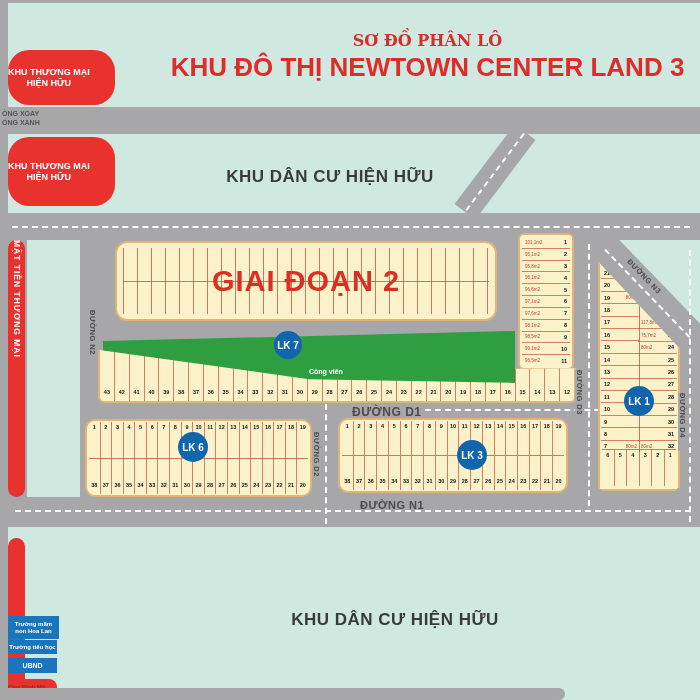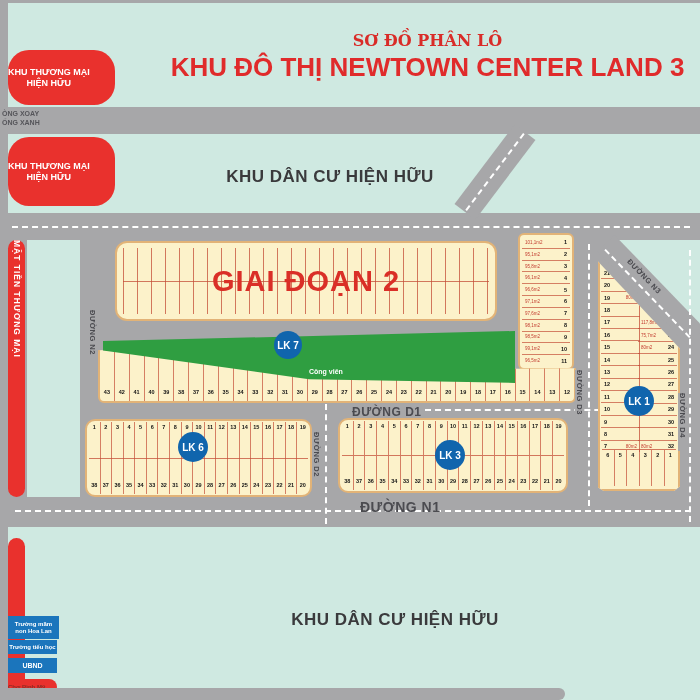--- a/index.html
+++ b/index.html
@@ -492,23 +492,23 @@
           </div>
           <div class="c">
             <span>21</span>
           </div>
           <div class="c">
             <span>20</span>
           </div>
         </div>
     </div>
   </div>
-  <div class="abs badge" style="left:435px;top:440px;width:30px;height:30px;">LK 3</div>
-
-  <div class="abs road-label" style="left:360px;top:499px;font-size:14px;z-index:21;">ĐƯỜNG N1</div>
+  <div class="abs badge" style="left:457px;top:440px;width:30px;height:30px;">LK 3</div>
+
+  <div class="abs road-label" style="left:360px;top:499px;font-size:11px;z-index:21;">ĐƯỜNG N1</div>
   <div class="abs dash-h" style="left:15px;top:510px;width:676px;"></div>
 
   <div class="abs dash-v" style="left:588px;top:244px;height:262px;"></div>
   <div class="abs road-label vert" style="left:575px;top:370px;height:58px;font-size:7.5px;background:#a7a7a9;">ĐƯỜNG D3</div>
 
   <div class="abs block" style="left:598px;top:258px;width:82px;height:233px;
               clip-path:polygon(0 1.5%,100% 39%,100% 98%,93% 100%,7% 100%,0 98.5%);">
     <div class="abs" style="left:50%;top:8px;height:184px;border-left:1px solid rgba(196,78,55,.75);"></div>
     <div class="abs" style="left:1px;top:7px;width:39px;height:185px;">
       <div class="vrows" style="inset:0;">

